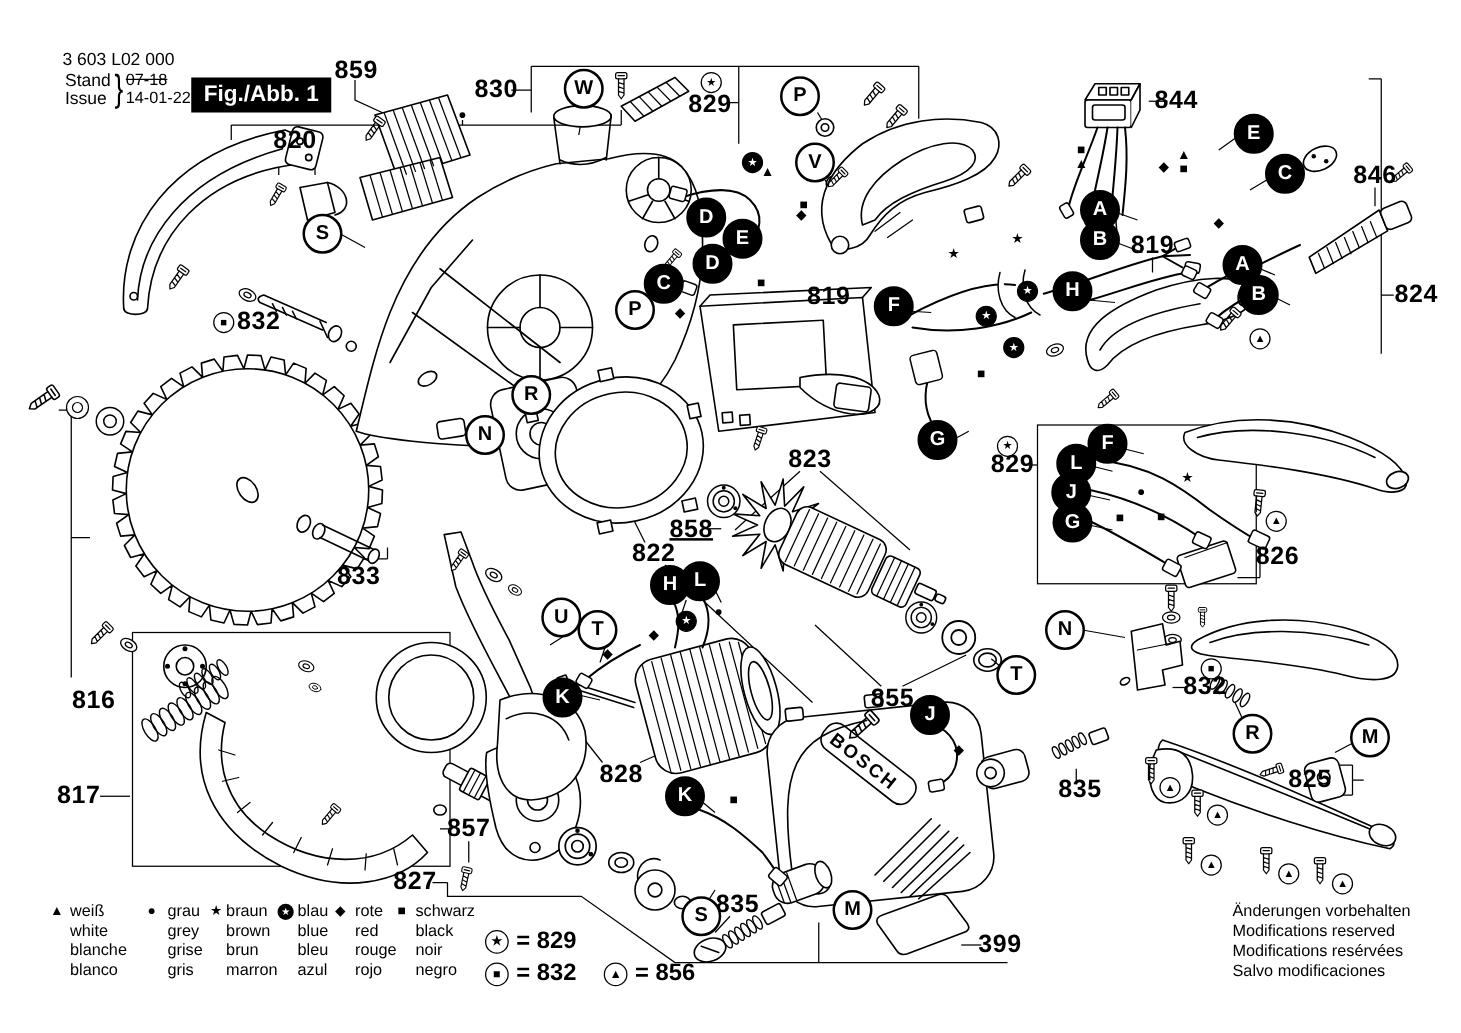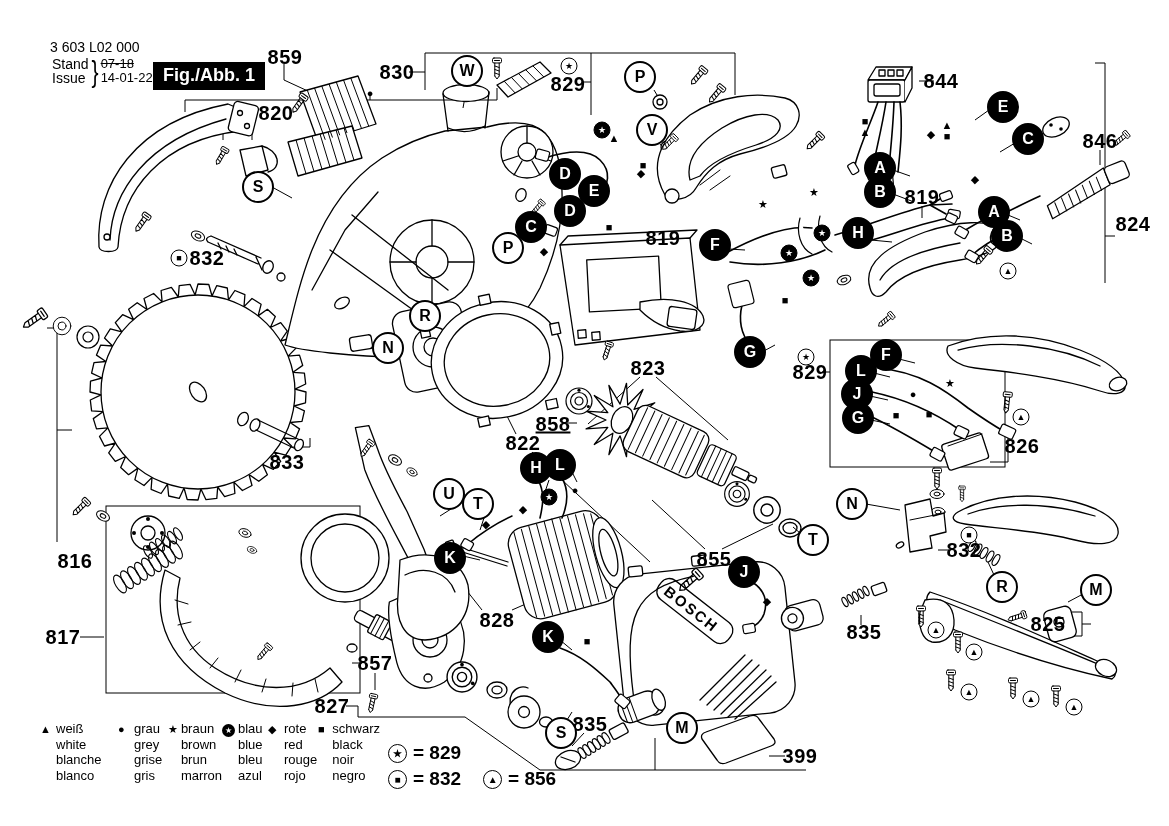--- a/index.html
+++ b/index.html
@@ -547,24 +547,24 @@
         <div>14-01-22</div>
       </div>
     </div>
   </div>
   <div id="figbox">Fig./Abb. 1</div>
 
   <div id="callout-layer" class="layer">
       <div class="callout" style="left: 285px; top: 57px;">859</div>
       <div class="callout" style="left: 397px; top: 72px;">830</div>
       <div class="callout" style="left: 568px; top: 84px;">829</div>
-      <div class="callout" style="left: 236px; top: 113px; margin-left: 40px;">820</div>
+      <div class="callout" style="left: 236px; top: 113px;">820</div>
       <div class="callout" style="left: 941px; top: 81px;">844</div>
       <div class="callout" style="left: 1100px; top: 141px;">846</div>
-      <div class="callout" style="left: 1133px; top: 224px; text-align: center;">824</div>
+      <div class="callout" style="left: 1133px; top: 236px; text-align: center;">824</div>
       <div class="callout" style="left: 207px; top: 258px;">832</div>
       <div class="callout" style="left: 663px; top: 238px;">819</div>
       <div class="callout" style="left: 922px; top: 197px;">819</div>
       <div class="callout" style="left: 648px; top: 368px;">823</div>
       <div class="callout" style="left: 810px; top: 372px;">829</div>
       <div class="callout" style="left: 553px; top: 424px; text-decoration: underline;">858</div>
       <div class="callout" style="left: 523px; top: 443px;">822</div>
       <div class="callout" style="left: 287px; top: 462px; text-align: center;">833</div>
       <div class="callout" style="left: 75px; top: 561px; text-align: right;">816</div>
       <div class="callout" style="left: 63px; top: 637px;">817</div>
@@ -728,13 +728,19 @@
         <div class="keyitem">
           <span class="keycirc">■</span>
           <span>= 832</span>
         </div>
         <div class="keyitem">
           <span class="keycirc">▲</span>
           <span>= 856</span>
         </div>
       </div>
     </div>
+  <div id="notices">
+      <div>Änderungen vorbehalten</div>
+      <div>Modifications reserved</div>
+      <div>Modifications resérvées</div>
+      <div>Salvo modificaciones</div>
+    </div>
 </div>
 
 </body></html>

